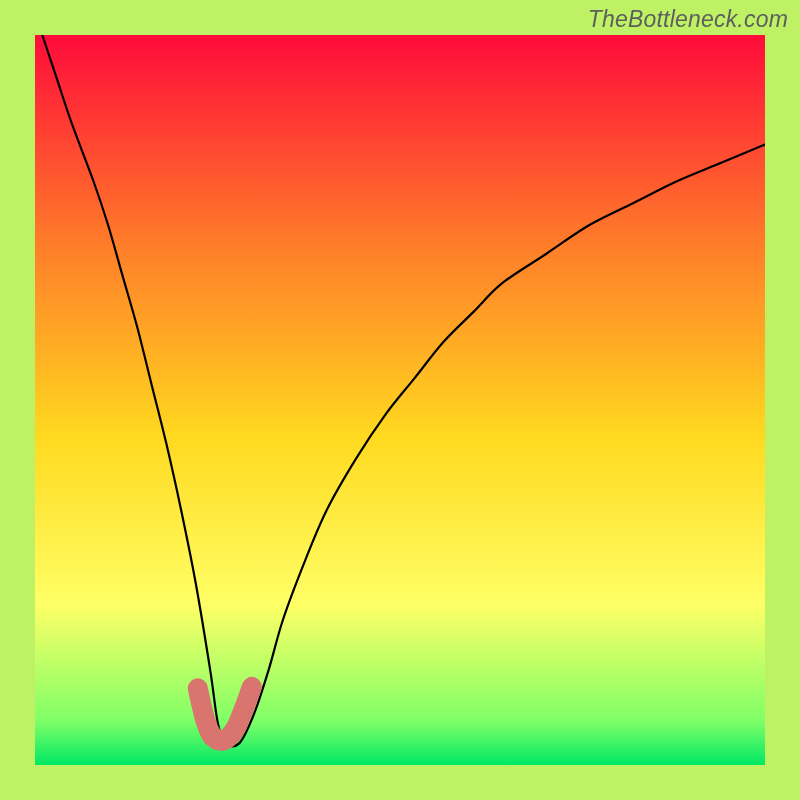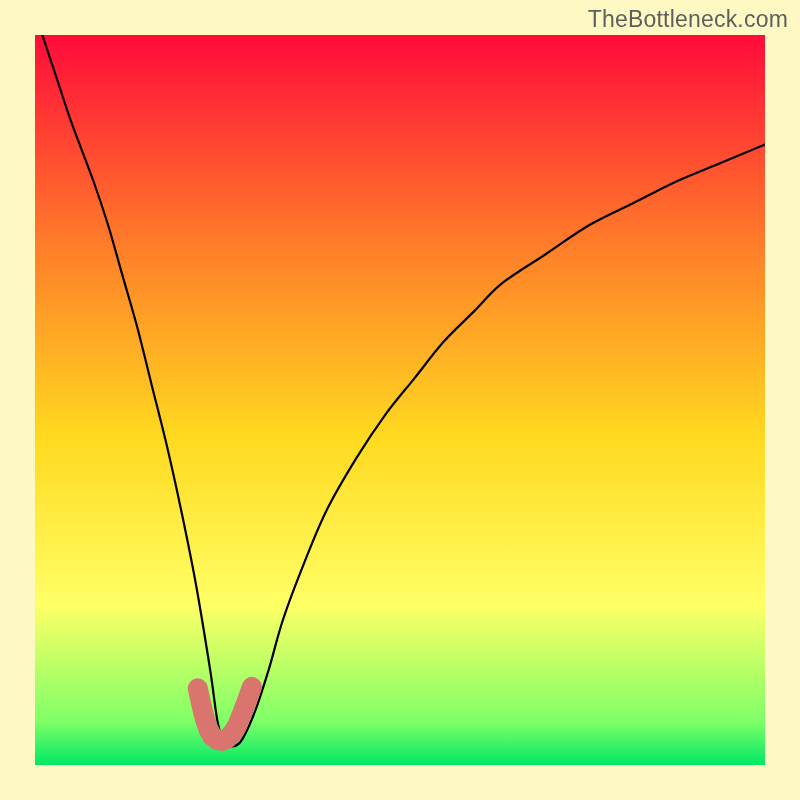--- a/index.html
+++ b/index.html
@@ -10,21 +10,22 @@
     background: #000;
     overflow: hidden;
     font-family: Arial, Helvetica, sans-serif;
   }
   .frame {
     position: absolute;
     top: 0;
     left: 0;
     width: 800px;
     height: 800px;
-    background: #fef9c3;
+    background: #bef264;
+    font-style: italic;
   }
   .attribution {
     position: absolute;
     top: 6px;
     right: 12px;
     color: #5e5e5e;
     font-size: 23px;
     font-weight: 500;
     letter-spacing: 0.2px;
   }

